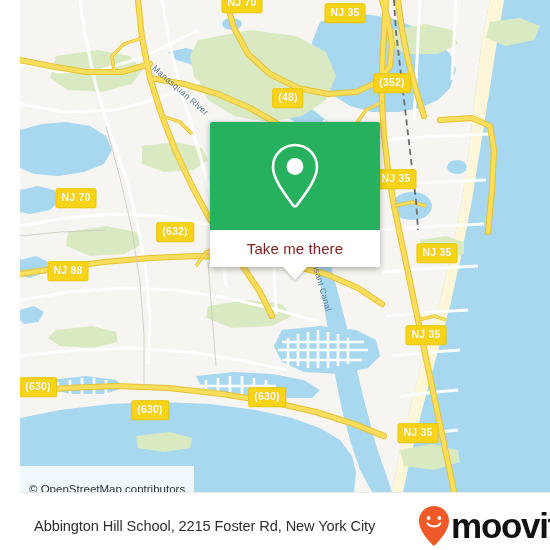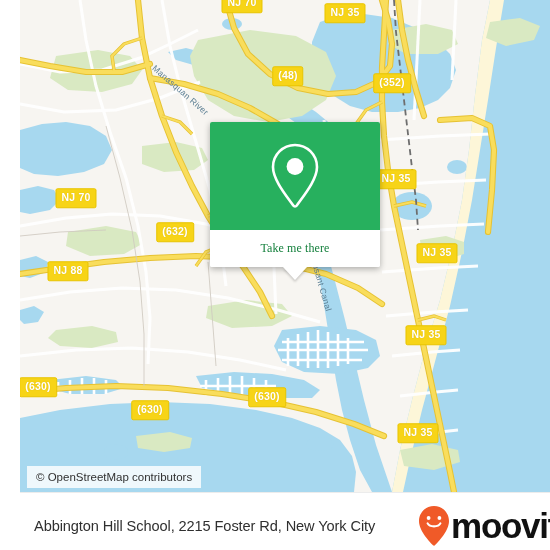--- a/index.html
+++ b/index.html
@@ -90,46 +90,46 @@
   }
   #popup-foot {
     height: 37px;
     background: #ffffff;
     border-radius: 0 0 2px 2px;
     display: flex;
     align-items: center;
     justify-content: center;
   }
   #popup-foot-label {
-    color: #15803d;
-    font-size: 12px;
-    font-family: Liberation Serif, serif;
+    color: #7f1d1d;
+    font-size: 15px;
+    font-family: Liberation Sans, sans-serif;
     letter-spacing: 0.1px;
   }
   #popup-tail {
     position: absolute;
     left: 50%;
     bottom: -13px;
     margin-left: -12px;
     width: 0; height: 0;
     border-left: 12px solid transparent;
     border-right: 12px solid transparent;
     border-top: 13px solid #ffffff;
     filter: drop-shadow(0 2px 1px rgba(0,0,0,0.18));
   }
 
   
   #attribution {
     position: absolute;
-    left: 7px;
+    left: 0;
     top: 466px;
     height: 22px;
     display: flex;
     align-items: center;
-    padding: 0 9px 0 9px;
+    padding: 12px 9px 0 9px;
     background: rgba(255,255,255,0.82);
     color: #313131;
     font-size: 11.5px;
     font-family: "Liberation Sans", sans-serif;
     white-space: nowrap;
   }
 
   
   #footer {
     position: absolute;
@@ -373,21 +373,21 @@
           <path d="M86,126 L100,178 L112,230 L120,282 L124,334 L124,386"></path>
           <path d="M188,262 L192,314 L196,366"></path>
           <path d="M0,236 L40,232 L86,230"></path>
         </g>
       </g>
     </svg>
 
     <div id="shields">
         <div class="shield" style="left: 222px; top: 3px;">NJ 70</div>
         <div class="shield" style="left: 325px; top: 13px;">NJ 35</div>
-        <div class="shield" style="left: 268px; top: 76px;">(48)</div>
+        <div class="shield" style="left: 268px; top: 98px;">(48)</div>
         <div class="shield" style="left: 372px; top: 83px;">(352)</div>
         <div class="shield" style="left: 56px; top: 198px;">NJ 70</div>
         <div class="shield" style="left: 376px; top: 179px;">NJ 35</div>
         <div class="shield" style="left: 155px; top: 232px;">(632)</div>
         <div class="shield" style="left: 417px; top: 253px;">NJ 35</div>
         <div class="shield" style="left: 48px; top: 271px;">NJ 88</div>
         <div class="shield" style="left: 406px; top: 335px;">NJ 35</div>
         <div class="shield" style="left: 18px; top: 387px;">(630)</div>
         <div class="shield" style="left: 247px; top: 397px;">(630)</div>
         <div class="shield" style="left: 130px; top: 410px;">(630)</div>

